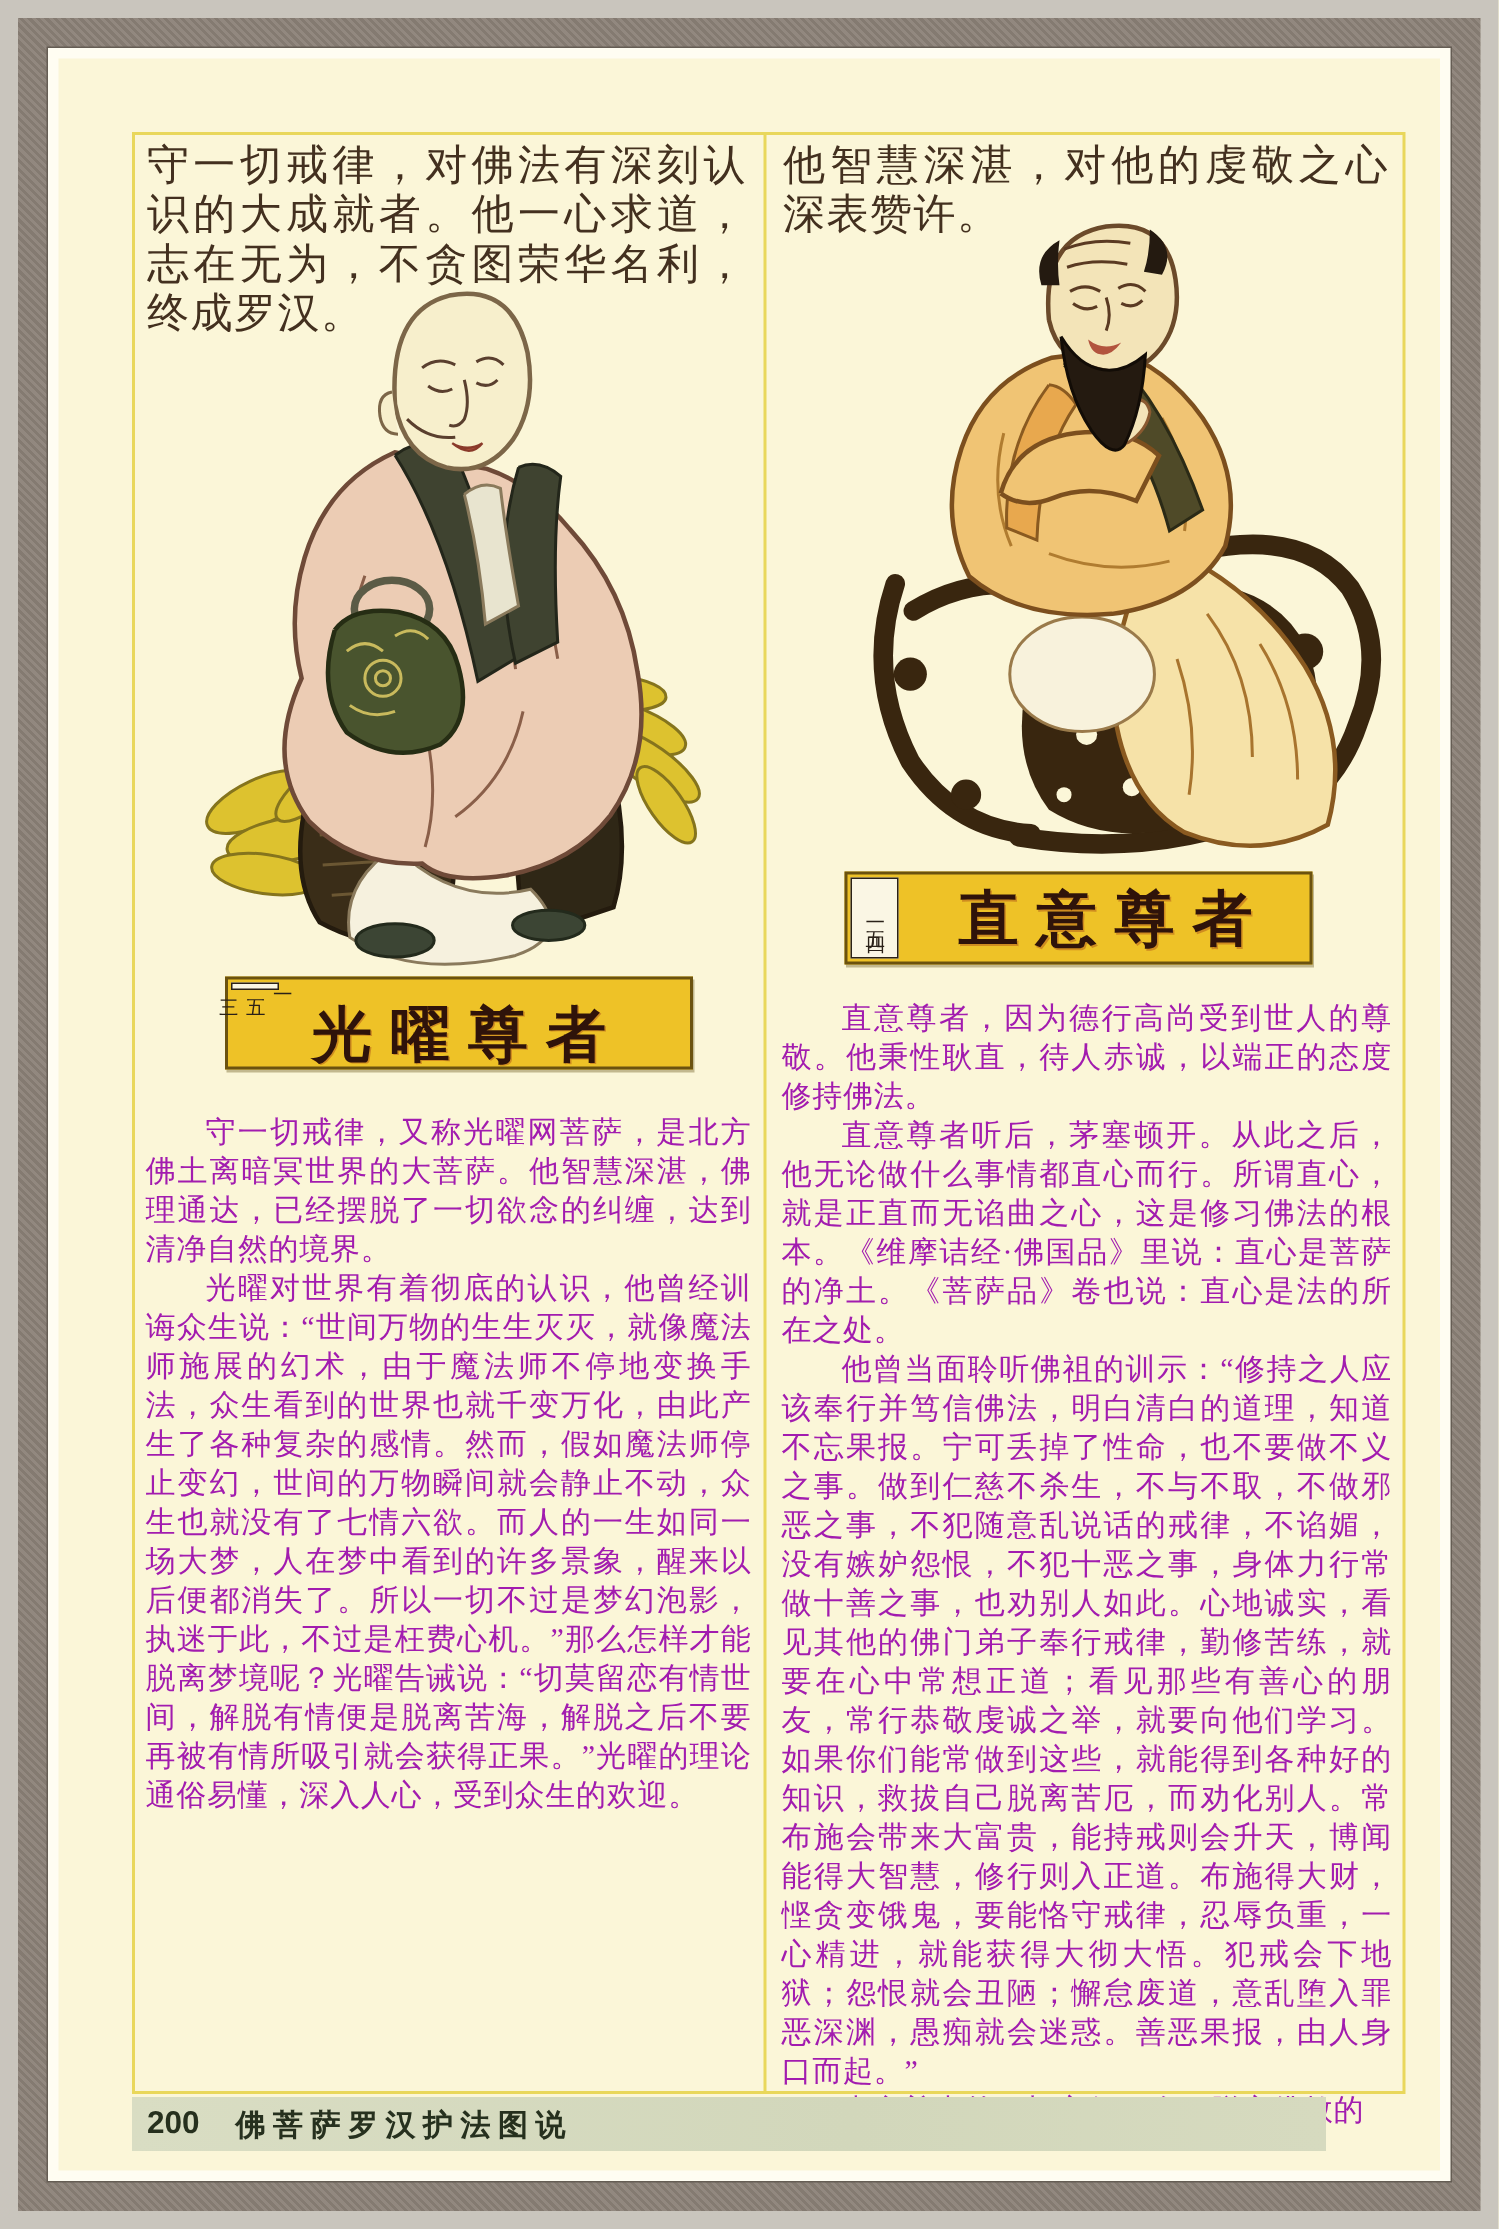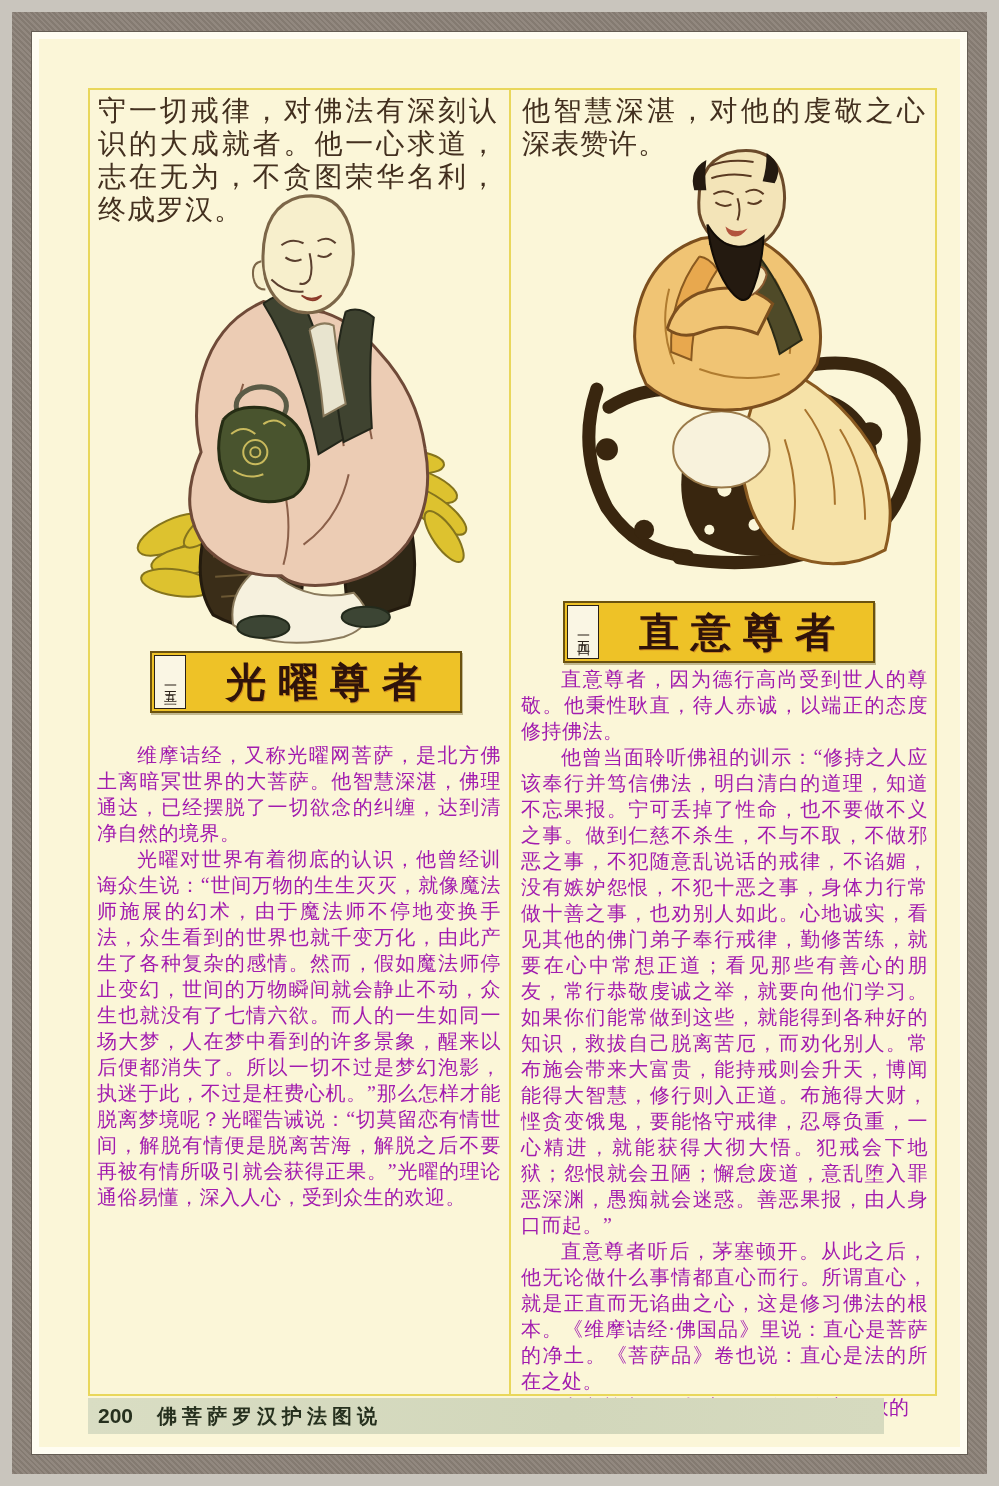--- a/index.html
+++ b/index.html
@@ -44,22 +44,22 @@
   .paras-right{left:521px;top:666px;width:407px;}
   .illu{position:absolute;}
   .illu-left{left:112px;top:183px;width:378px;height:462px;}
   .illu-right{left:548px;top:138px;width:388px;height:437px;}
   .banner{
     position:absolute;height:62px;width:312px;
     background:#eec227;border:2px solid #6b520f;box-sizing:border-box;
     display:flex;align-items:stretch;
     box-shadow:1px 2px 0 rgba(90,70,10,.35);
   }
-  .banner-left{left:150px;top:651px;}
-  .banner-right{left:563px;top:581px;margin-top:20px;}
+  .banner-left{left:150px;top:651px;flex-direction:column;}
+  .banner-right{left:563px;top:581px;}
   .banner-num{
     width:30px;margin:2px;background:#faf6e4;border:1px solid #2a2118;
     display:flex;align-items:center;justify-content:center;
     writing-mode:vertical-rl;text-orientation:upright;
     font-size:13px;letter-spacing:3px;color:#2a2118;
   }
   .banner-title{
     flex:1;display:flex;align-items:center;justify-content:center;
     font-size:40px;font-weight:bold;color:#2f130a;
     letter-spacing:12px;text-indent:12px;
@@ -141,21 +141,21 @@
   <ellipse cx="150" cy="442" rx="26" ry="11" fill="#3c4534" stroke="#232a1c" stroke-width="2"></ellipse>
   <ellipse cx="252" cy="432" rx="24" ry="10" fill="#3c4534" stroke="#232a1c" stroke-width="2"></ellipse>
 </svg>
 
 <div class="banner banner-left">
   <div class="banner-num">一五三</div>
   <div class="banner-title">光曜尊者</div>
 </div>
 
 <div class="paras paras-left">
-  <p>维摩诘经，又称光曜网菩萨，是北方佛土离暗冥世界的大菩萨。他智慧深湛，佛理通达，已经摆脱了一切欲念的纠缠，达到清净自然的境界。</p>
+  <p>守一切戒律，又称光曜网菩萨，是北方佛土离暗冥世界的大菩萨。他智慧深湛，佛理通达，已经摆脱了一切欲念的纠缠，达到清净自然的境界。</p>
   <p>光曜对世界有着彻底的认识，他曾经训诲众生说：“世间万物的生生灭灭，就像魔法师施展的幻术，由于魔法师不停地变换手法，众生看到的世界也就千变万化，由此产生了各种复杂的感情。然而，假如魔法师停止变幻，世间的万物瞬间就会静止不动，众生也就没有了七情六欲。而人的一生如同一场大梦，人在梦中看到的许多景象，醒来以后便都消失了。所以一切不过是梦幻泡影，执迷于此，不过是枉费心机。”那么怎样才能脱离梦境呢？光曜告诫说：“切莫留恋有情世间，解脱有情便是脱离苦海，解脱之后不要再被有情所吸引就会获得正果。”光曜的理论通俗易懂，深入人心，受到众生的欢迎。</p>
 </div>
 
 <div class="intro intro-right">他智慧深湛，对他的虔敬之心深表赞许。</div>
 
 <svg class="illu illu-right" viewBox="0 0 385 435">
 
   <g stroke="#39260f" stroke-width="13" fill="none" stroke-linecap="round">
     <path d="M48,250 q-20,60 10,118 q30,45 80,48"></path>
     <path d="M250,228 q70,-15 100,25 q25,40 5,90 q-15,45 -60,68"></path>
@@ -211,21 +211,21 @@
   <path d="M176,88 q10,8 22,2 q-6,8 -12,8 q-8,0 -10,-10" fill="#b2543e"></path>
 </svg>
 
 <div class="banner banner-right">
   <div class="banner-num">一五四</div>
   <div class="banner-title">直意尊者</div>
 </div>
 
 <div class="paras paras-right">
   <p>直意尊者，因为德行高尚受到世人的尊敬。他秉性耿直，待人赤诚，以端正的态度修持佛法。</p>
+  <p>直意尊者听后，茅塞顿开。从此之后，他无论做什么事情都直心而行。所谓直心，就是正直而无谄曲之心，这是修习佛法的根本。《维摩诘经·佛国品》里说：直心是菩萨的净土。《菩萨品》卷也说：直心是法的所在之处。</p>
   <p>他曾当面聆听佛祖的训示：“修持之人应该奉行并笃信佛法，明白清白的道理，知道不忘果报。宁可丢掉了性命，也不要做不义之事。做到仁慈不杀生，不与不取，不做邪恶之事，不犯随意乱说话的戒律，不谄媚，没有嫉妒怨恨，不犯十恶之事，身体力行常做十善之事，也劝别人如此。心地诚实，看见其他的佛门弟子奉行戒律，勤修苦练，就要在心中常想正道；看见那些有善心的朋友，常行恭敬虔诚之举，就要向他们学习。如果你们能常做到这些，就能得到各种好的知识，救拔自己脱离苦厄，而劝化别人。常布施会带来大富贵，能持戒则会升天，博闻能得大智慧，修行则入正道。布施得大财，悭贪变饿鬼，要能恪守戒律，忍辱负重，一心精进，就能获得大彻大悟。犯戒会下地狱；怨恨就会丑陋；懈怠废道，意乱堕入罪恶深渊，愚痴就会迷惑。善恶果报，由人身口而起。”</p>
-  <p>直意尊者听后，茅塞顿开。从此之后，他无论做什么事情都直心而行。所谓直心，就是正直而无谄曲之心，这是修习佛法的根本。《维摩诘经·佛国品》里说：直心是菩萨的净土。《菩萨品》卷也说：直心是法的所在之处。</p>
   <p>直意尊者的一切言行，全不脱离佛教的</p>
 </div>
 
 <div class="footer-bar">
   <span class="footer-num">200</span>
   <span class="footer-title">佛菩萨罗汉护法图说</span>
 </div>
 
 </body></html>

